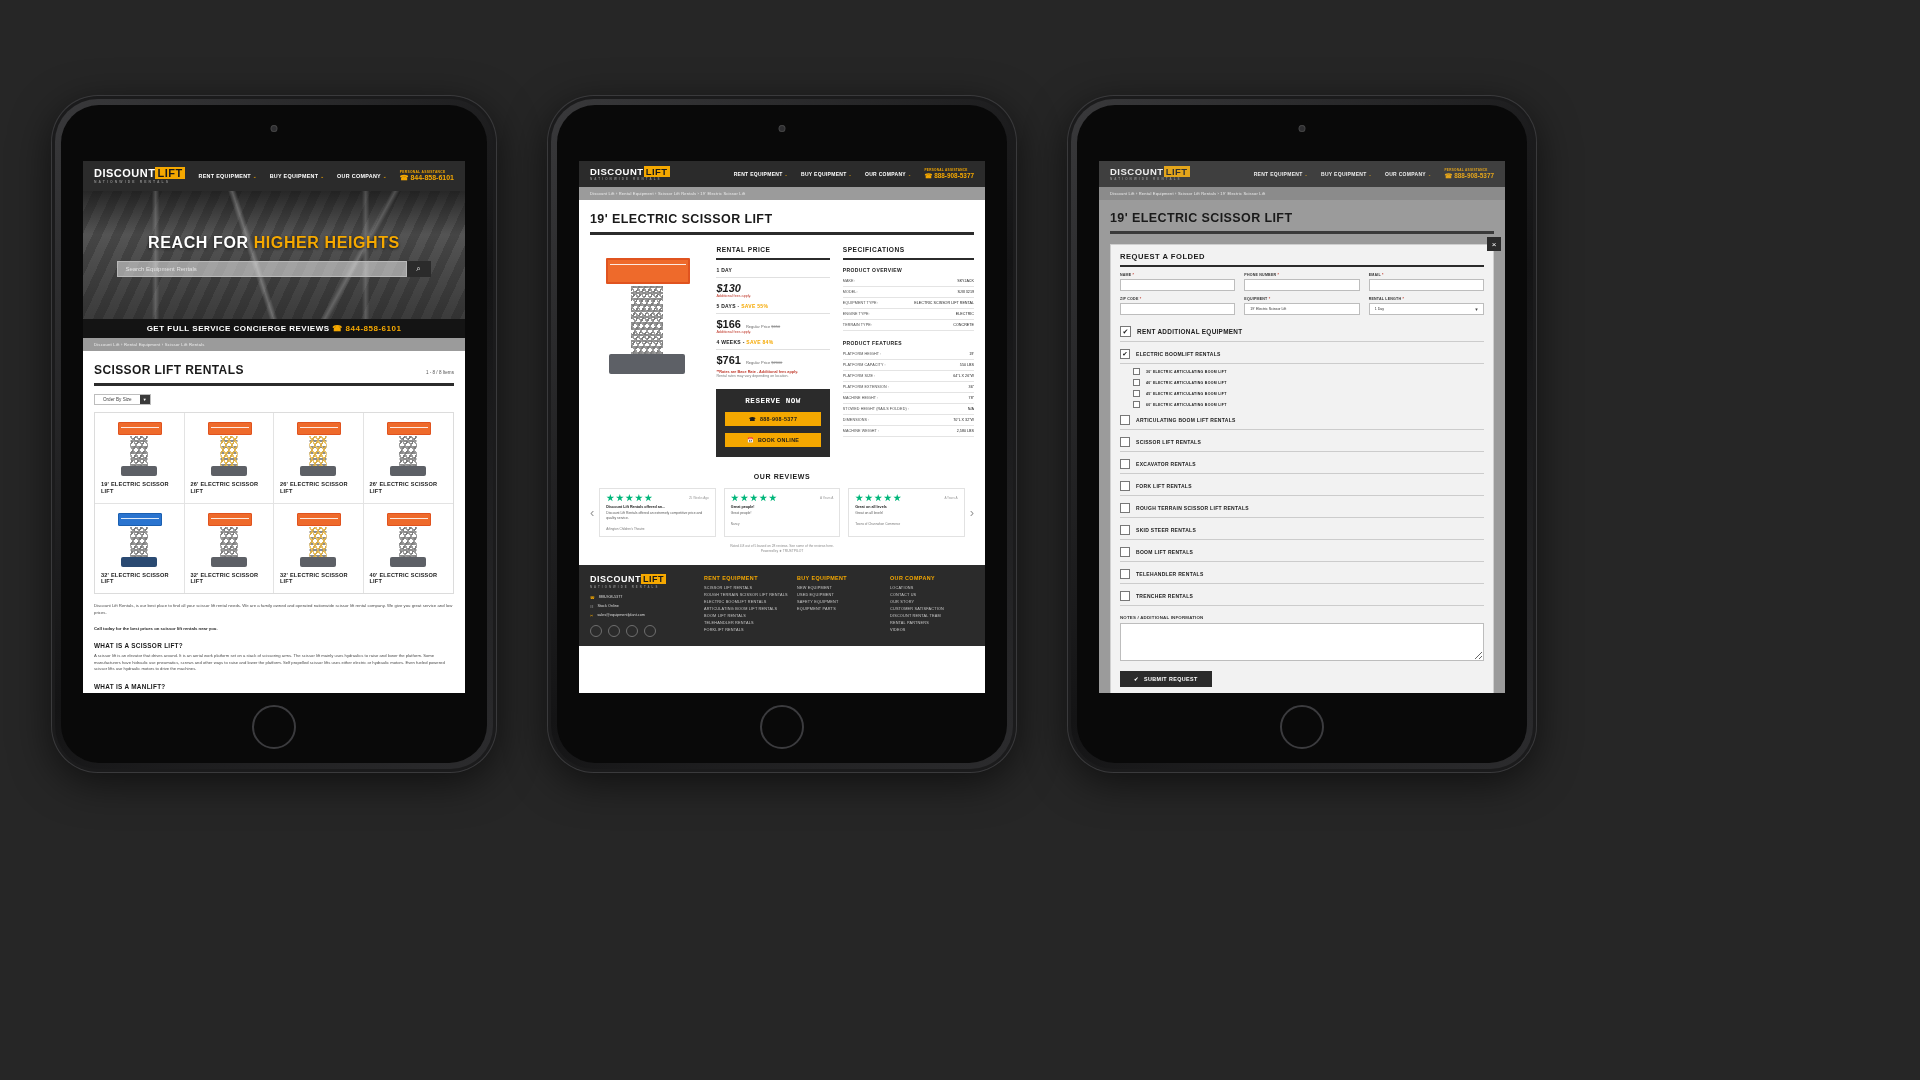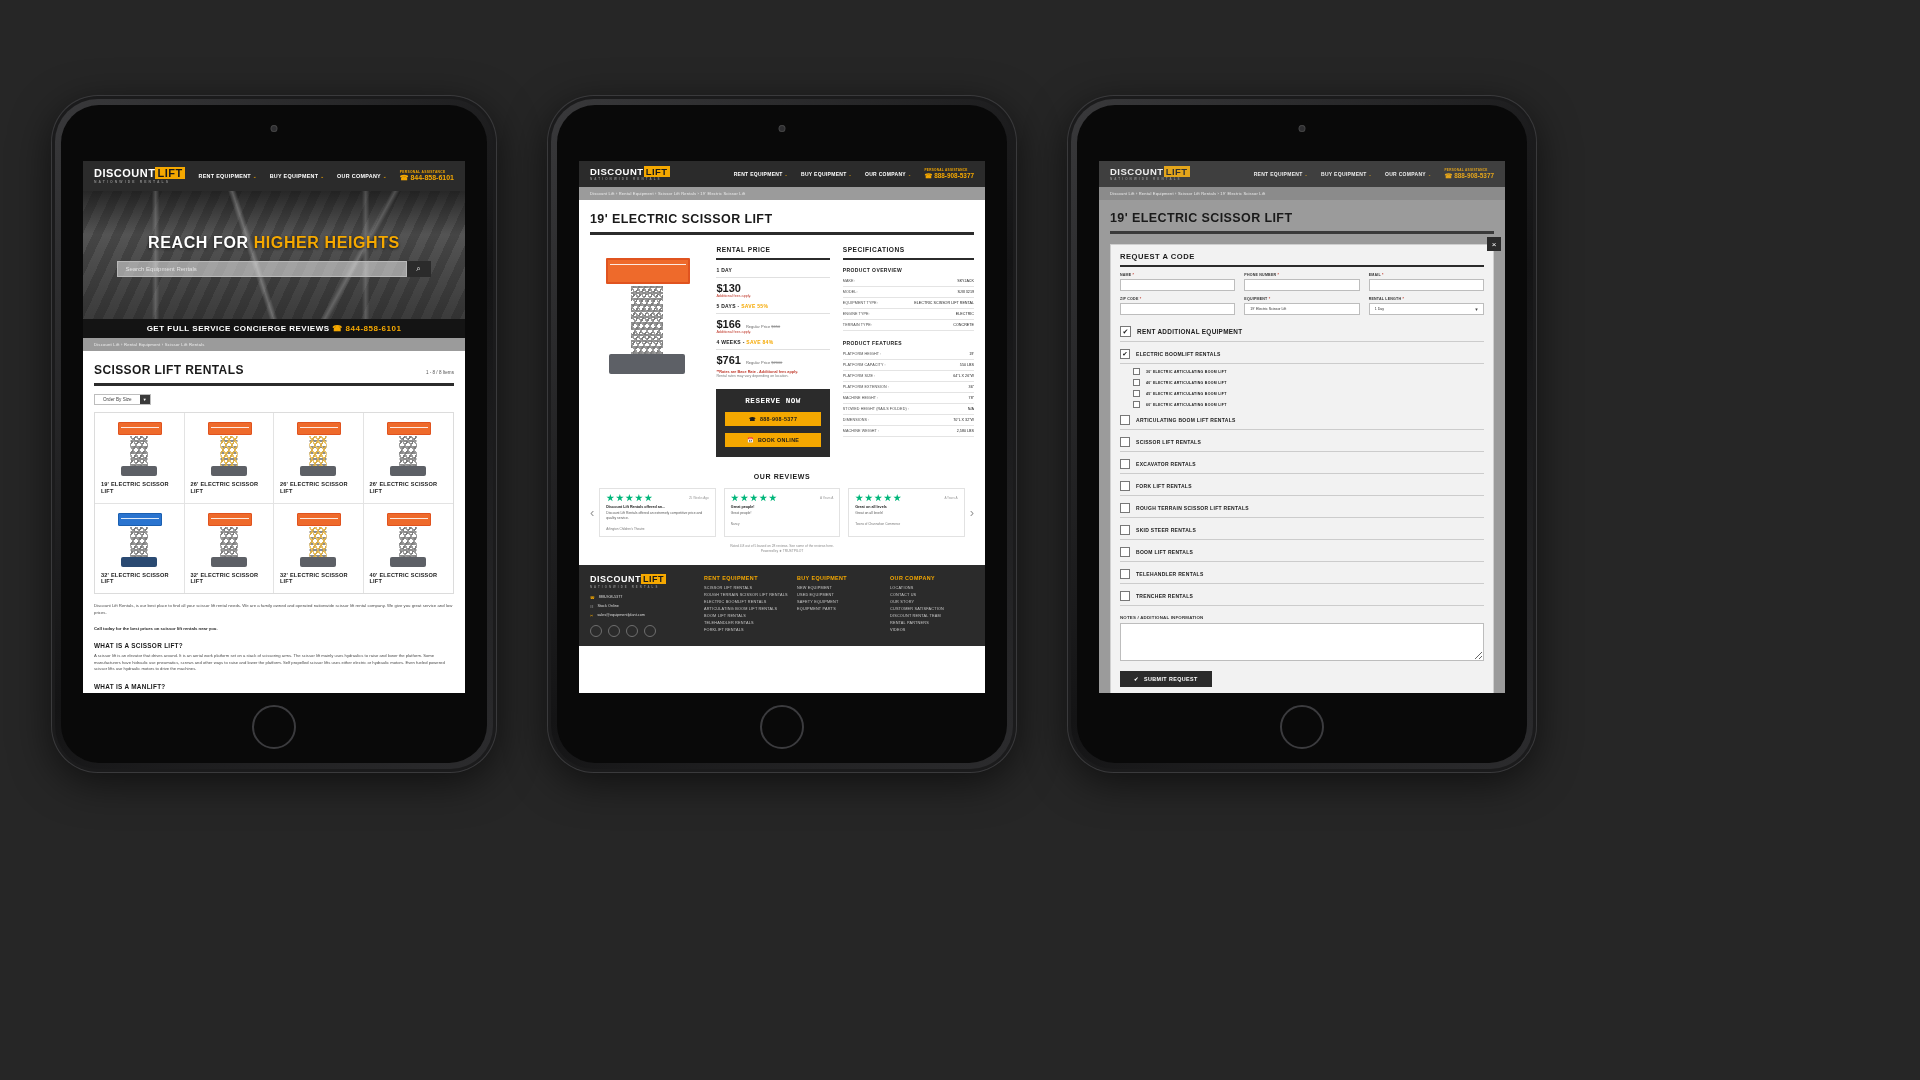--- a/index.html
+++ b/index.html
@@ -373,21 +373,21 @@
               </div>
             </div>
 
             <div>
               <div class="col-h" style="font-size:6.6px;">RENTAL PRICE</div>
               <div class="col-rule"></div>
               <div id="price-tiers">
                   <div>
                     <div class="term" style="font-size:5px; margin-top:5px;"><span>1 DAY</span><span class="save"></span></div>
                     <div class="pricerow">
-                      <span class="price" style="font-size:11px;">$130</span>
+                      <span class="price" style="font-size:11px;font-style:italic;">$130</span>
                       <span class="reg" style="font-size:4px;"></span>
                     </div>
                     <div class="fine" style="font-size:3.7px;">Additional fees apply.</div>
                   </div>
                   <div>
                     <div class="term" style="font-size:5px; margin-top:5px;"><span>5 DAYS - </span><span class="save">SAVE 55%</span></div>
                     <div class="pricerow">
                       <span class="price" style="font-size:11px;">$166</span>
                       <span class="reg" style="font-size:4px;">Regular Price <s>$650</s></span>
                     </div>
@@ -631,21 +631,21 @@
           <span>Discount Lift  ›  Rental Equipment  ›  Scissor Lift Rentals  ›  19' Electric Scissor Lift</span>
         </div>
 
         <div class="grayback pt3">
           <div class="page-title" style="font-size:12.5px;">19' ELECTRIC SCISSOR LIFT</div>
           <div class="rule" style="background:#3a3a3a;"></div>
 
           <div class="modal">
             <div class="xbtn" style="font-size:8px;">×</div>
             <div class="modal-h">
-              <div class="modal-title" style="font-size:7.6px;">REQUEST A CODE</div>
+              <div class="modal-title" style="font-size:7.6px;">REQUEST A FOLDED</div>
             </div>
             <div style="height:2px; background:#2b2b2b; margin:4px 9px 0;"></div>
 
             <div class="modal-body">
               <div class="frow" id="form-row-1">
                   <div class="fld" style="font-size: 3.6px;"><label>NAME <span class="req">*</span></label><input style="font-size: 3.6px;"></div>
                   <div class="fld" style="font-size: 3.6px;"><label>PHONE NUMBER <span class="req">*</span></label><input style="font-size: 3.6px;"></div>
                   <div class="fld" style="font-size: 3.6px;"><label>EMAIL <span class="req">*</span></label><input style="font-size: 3.6px;"></div>
                 </div>
               <div class="frow" id="form-row-2">

